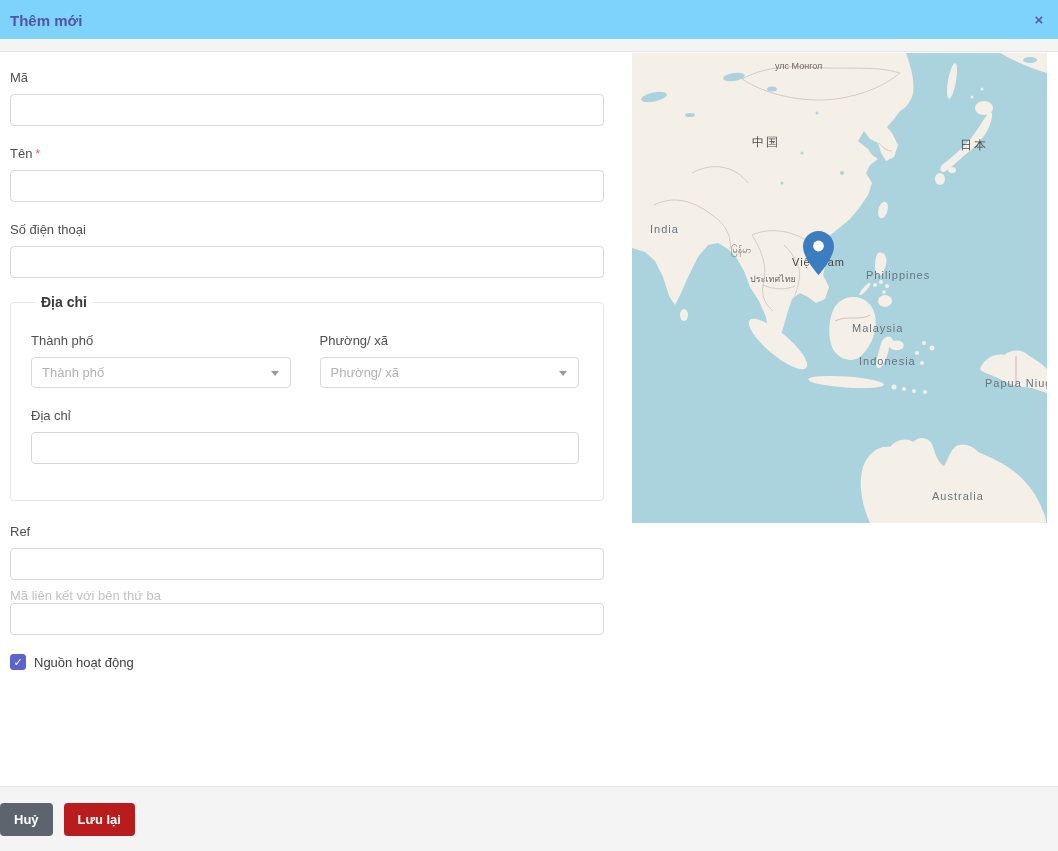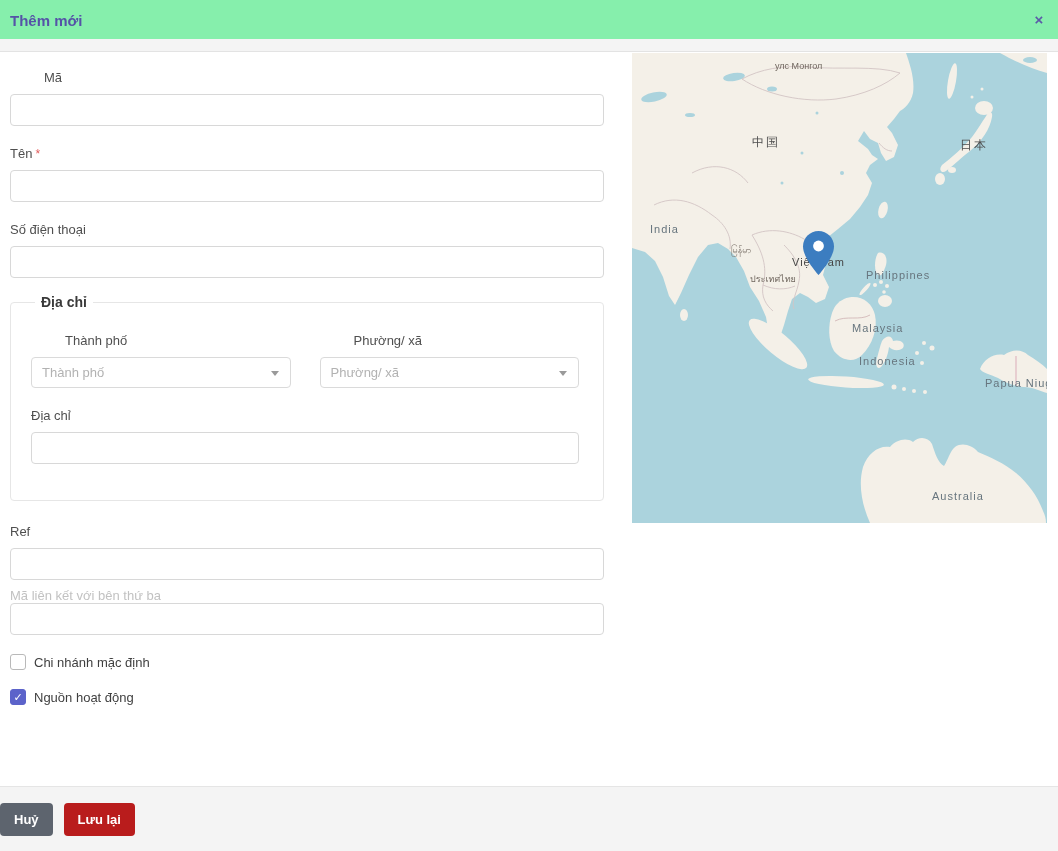--- a/index.html
+++ b/index.html
@@ -1,31 +1,31 @@
 <!DOCTYPE html>
 <html><head>
 <meta charset="utf-8">
 <style>
   * { margin:0; padding:0; box-sizing:border-box; }
   html,body { width:1058px; height:851px; overflow:hidden; background:#fff;
     font-family:"Liberation Sans","DejaVu Sans",sans-serif; }
   .dialog { position:relative; width:1058px; height:851px; background:#fff; }
 
   
-  .dialog-header { position:relative; height:39px; background:#86efac; }
+  .dialog-header { position:relative; height:39px; background:#7dd3fc; }
   .dialog-title { position:absolute; left:10px; top:12px; font-size:15px; font-weight:bold; color:#5553a7; }
   .close-icon { position:absolute; right:10px; top:11px; width:18px; height:18px; text-align:center;
     line-height:18px; font-size:15px; font-weight:bold; color:#5b5aa8; cursor:pointer; }
   .header-strip { height:13px; background:#f4f4f4; border-bottom:1px solid #e3e3e3; }
 
   
   .dialog-body { position:absolute; left:0; top:53px; width:1058px; height:733px; background:#fff; }
   .form-col { position:absolute; left:10px; top:0; width:594px; }
   .field-label { display:block; font-size:13px; color:#4f4f4f; margin-top:20px; margin-bottom:9px; }
-  .field-label:first-child { margin-top:17px;margin-left:34px; }
+  .field-label:first-child { margin-top:17px; }
   .req-mark { color:#e25c5c; font-size:12px; margin-left:3px; }
   .text-input { width:100%; height:32px; border:1px solid #d8d8d8; border-radius:4px; background:#fff;
     font-size:13px; color:#333; padding:0 10px; outline:none; font-family:inherit; }
 
   fieldset.address-group { margin-top:16px; border:1px solid #e6e6e6; border-radius:4px;
     padding:6px 24px 36px 20px; }
   fieldset.address-group legend { font-size:14px; font-weight:bold; color:#3a3a3a; padding:0 6px; margin-left:4px; }
   .row-2col { display:flex; gap:29px; }
   .col { flex:1; }
   .select-box { position:relative; width:100%; height:31px; border:1px solid #dadada; border-radius:4px;
@@ -107,26 +107,20 @@
         <label class="field-label">Địa chỉ</label>
         <input class="text-input" value="" style="">
       </fieldset>
 
       <label class="field-label" style="margin-top:23px;">Ref</label>
       <input class="text-input" value="" style="">
       <div class="helper-text">Mã liên kết với bên thứ ba</div>
 
       <input class="text-input" value="" style="">
 
-      <div class="checkbox-row">
-        <span class="checkbox">
-          
-        </span>
-        <span class="checkbox-label">Chi nhánh mặc định</span>
-      </div>
 
       <div class="checkbox-row">
         <span class="checkbox checked">
           <span class="check-glyph">✓</span>
         </span>
         <span class="checkbox-label">Nguồn hoạt động</span>
       </div>
 
     </div>
 

